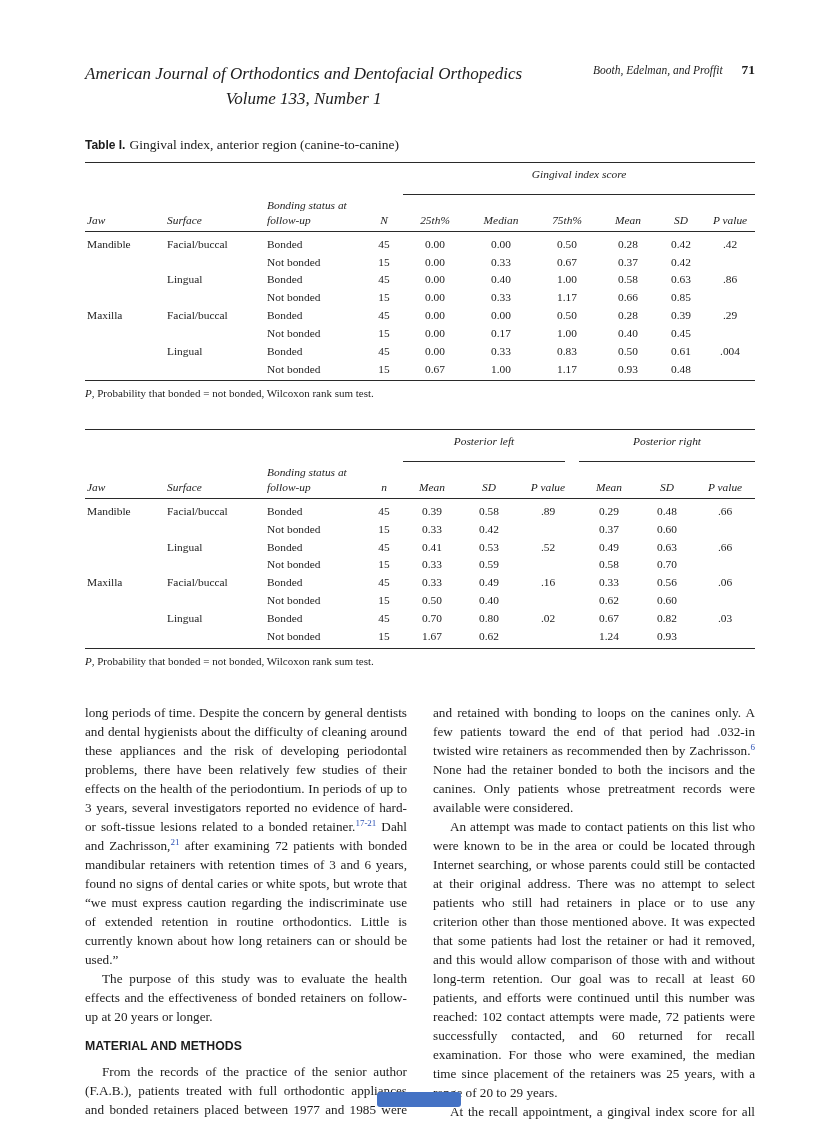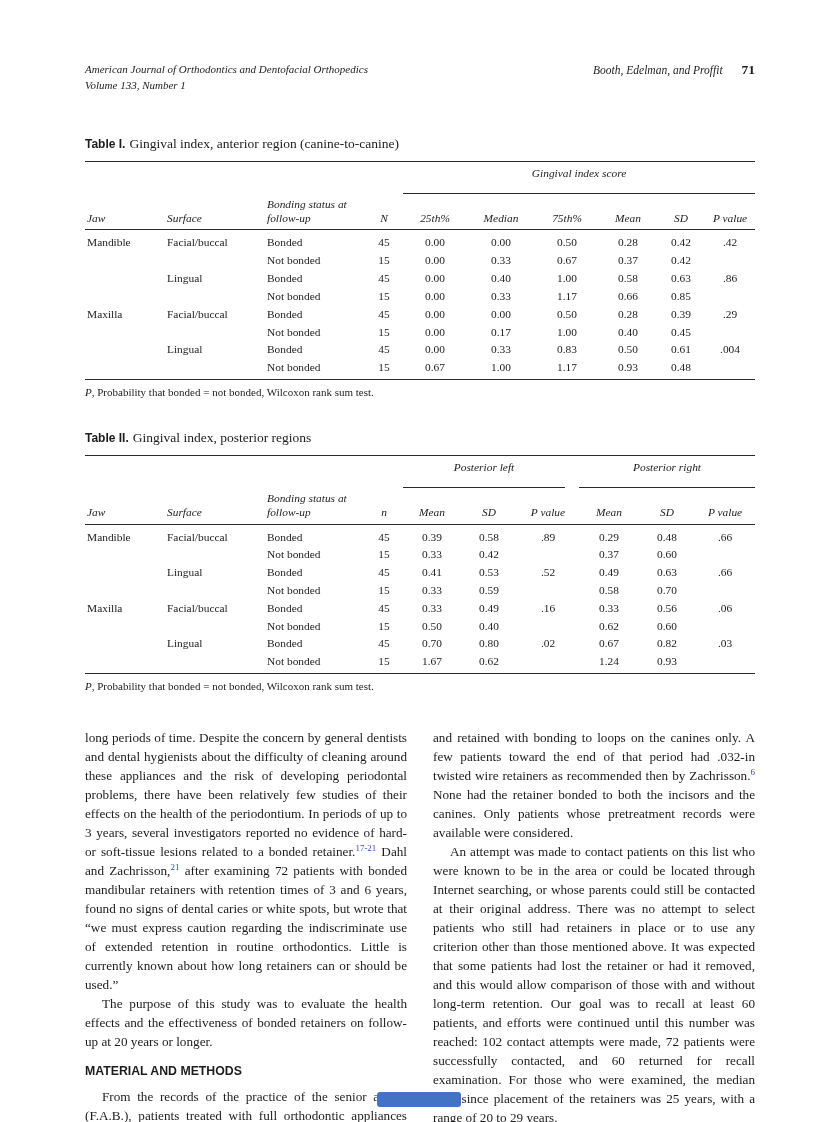--- a/index.html
+++ b/index.html
@@ -8,27 +8,27 @@
     background:#ffffff;
     font-family:"Liberation Serif", serif;
     color:#1c1c1c;
     position:relative;
     overflow:hidden;
   }
   .page { position:absolute; inset:0; padding:62px 83px 0 85px; }
 
   
   .running-head { display:flex; justify-content:space-between; align-items:flex-start; }
-  .rh-left { font-style:italic; font-size:11px; line-height:1.45; }
+  .rh-left { font-style:italic; font-size:17px; line-height:1.45;text-align:center; }
   .rh-right { font-size:11.5px; white-space:nowrap; }
   .rh-authors { font-style:italic;margin-left:28px; }
   .rh-page { font-style:normal; font-weight:bold; font-size:13.5px; margin-left:16px; }
 
   
-  .table-block1 { margin-top:40px; }
+  .table-block1 { margin-top:24px; }
   .table-block2 { margin-top:30px; }
   .table-caption { margin-bottom:9px; }
   .tlabel { font-family:"Liberation Sans", sans-serif; font-weight:bold; font-size:12px; }
   .ttitle { font-size:13.5px; }
 
   table { width:670px; border-collapse:collapse; table-layout:fixed; font-size:11.4px; border-bottom:1px solid #2a2a2a; }
   th { font-weight:normal; font-style:italic; vertical-align:bottom; }
   .group-row th { border-top:1px solid #2a2a2a; padding-top:5px; }
   th.group { text-align:center; }
   th.group .grp-inner { display:block; border-bottom:1px solid #2a2a2a; padding-bottom:14px; }
@@ -214,24 +214,20 @@
             <td class="num">0.93</td>
             <td class="num">0.48</td>
             <td class="num"></td>
           </tr>
         </tbody>
     </table>
     <p class="footnote"><span class="it">P</span><span>, Probability that bonded = not bonded, Wilcoxon rank sum test.</span></p>
   </section>
 
   <section class="table-block2">
-    <p class="table-caption">
-      <span class="tlabel">Table II.</span>
-      <span class="ttitle">Gingival index, posterior regions</span>
-    </p>
     <table class="t2">
       <colgroup>
         <col style="width:80px">
           <col style="width:100px">
           <col style="width:100px">
           <col style="width:38px">
         <col style="width:58px">
           <col style="width:56px">
           <col style="width:62px">
         <col style="width:60px">

